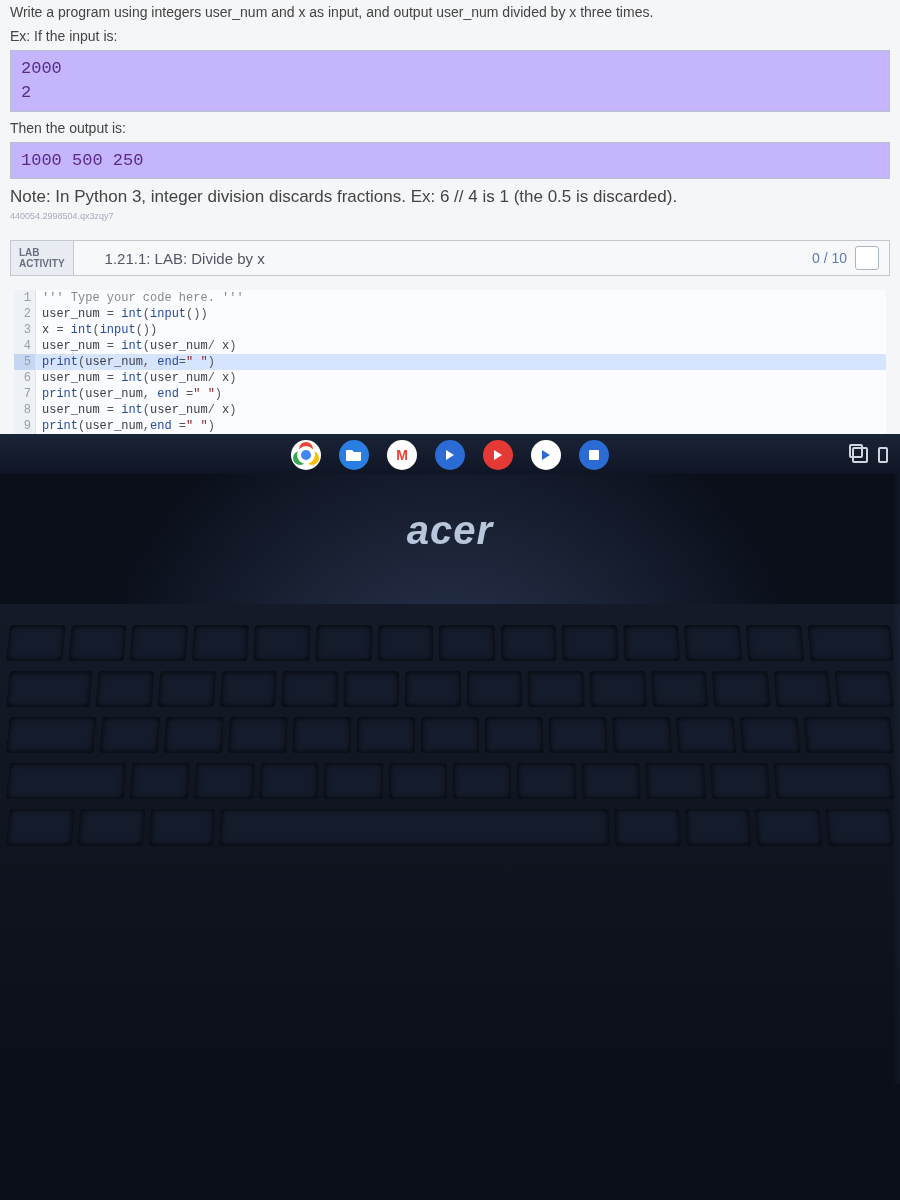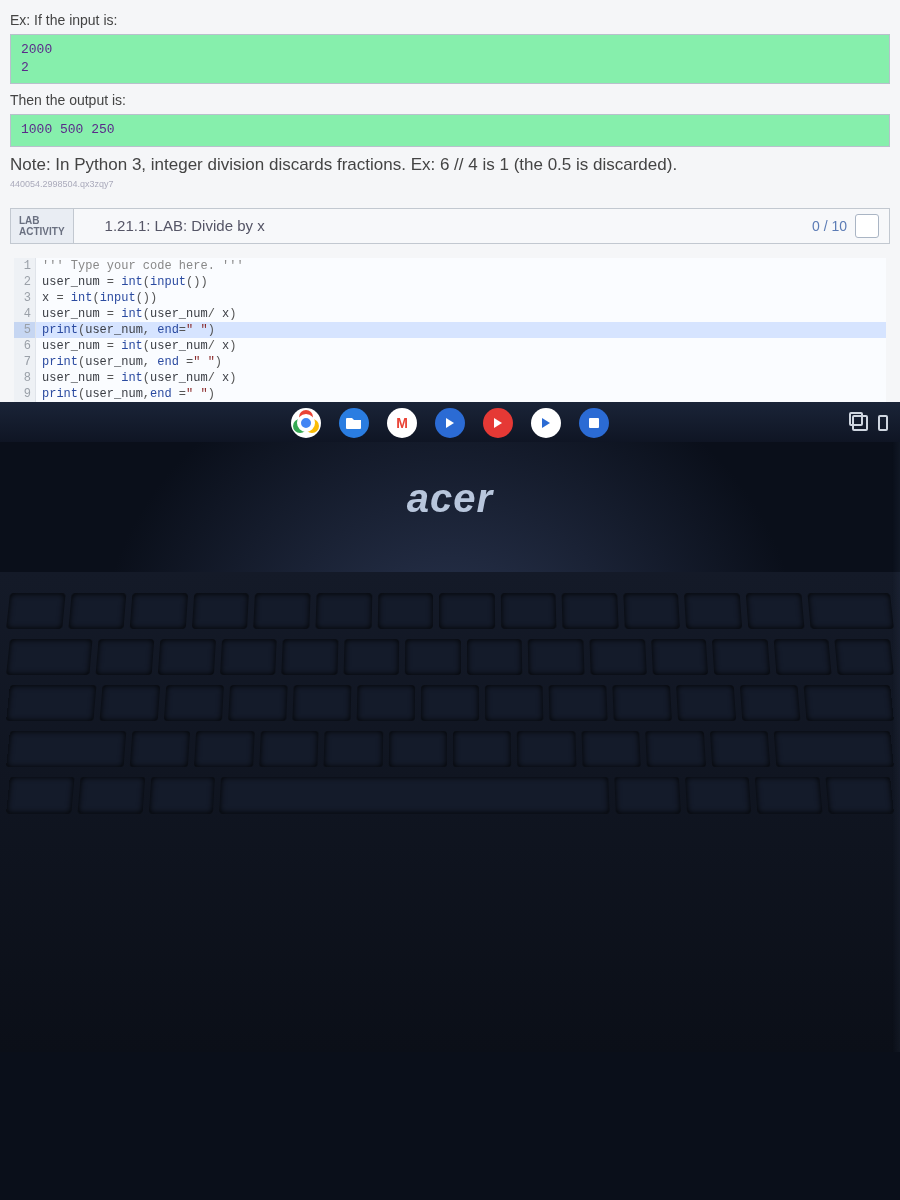--- a/index.html
+++ b/index.html
@@ -1,20 +1,20 @@
 <!DOCTYPE html>
 <html><head>
 <meta charset="utf-8">
 <style>
 * { margin: 0; padding: 0; box-sizing: border-box; }
 body { font-family: Arial, Helvetica, sans-serif; background: #0a0f1a; width: 900px; height: 1200px; overflow: hidden; }
 .page-top { background: #f5f6f8; padding: 4px 10px 0 10px; }
 .instructions { font-size: 14px; color: #444; margin-bottom: 4px; }
 .instructions2 { font-size: 14px; color: #444; margin: 8px 0 6px 0; }
-.code-block { border: 1px solid #b8c0cc; background: #86efac; font-family: "Courier New", monospace; font-size: 13px; color: #5a2a8a; padding: 6px 10px; margin: 4px 0; white-space: pre; line-height: 1.4; }
+.code-block { border: 1px solid #b8c0cc; background: #c4b5fd; font-family: "Courier New", monospace; font-size: 17px; color: #5a2a8a; padding: 6px 10px; margin: 4px 0; white-space: pre; line-height: 1.4; }
 .note { font-size: 17px; color: #444; margin: 8px 0 4px 0; }
 .tinyid { font-size: 9px; color: #aab; margin-bottom: 19px; }
 .lab-row { display: flex; align-items: stretch; border: 1px solid #c2c8d0; margin: 6px 0 0 0; background: #f7f8fa; gap: 19px; }
 .lab-badge { background: #e9edf3; color: #6a7080; font-size: 10px; font-weight: bold; padding: 6px 8px; display: flex; flex-direction: column; justify-content: center; border-right: 1px solid #c2c8d0; line-height:1.1; }
 .lab-title { flex: 1; display: flex; align-items: center; font-size: 15px; color: #556; padding-left: 12px; }
 .lab-score { display: flex; align-items: center; color: #5b7bb5; font-size: 14px; padding: 0 10px; }
 .lab-box { width: 24px; height: 24px; border: 1px solid #aab5c4; border-radius: 3px; margin-left: 8px; background: #fff; }
 .editor-panel { margin: 14px 4px 0 4px; background: #fafcff; border-top: 0; }
 .editor-header { display: flex; align-items: center; justify-content: space-between; padding: 10px 20px; font-size: 14px; }
 .editor-header .filename { position: absolute; left: 50%; transform: translateX(-50%); color: #445; font-weight: 500; }
@@ -50,20 +50,21 @@
 .key { height: 38px; background: #141b2a; border-radius: 4px; box-shadow: inset 0 0 6px #000; flex: 1; min-width: 30px; }
 .key.w2 { flex: 2; }
 .key.w15 { flex: 1.5; }
 .key.sp { flex: 6; }
 .edge-hl { position: absolute; right: -2px; top: 0; bottom: 0; width: 10px; background: linear-gradient(to left, rgba(120,150,200,.08), transparent); }
 </style>
 </head>
 <body>
 
 <div class="page-top">
+  <div class="instructions">Write a program using integers user_num and x as input, and output user_num divided by x three times.</div>
   <div class="instructions2">Ex: If the input is:</div>
   <div class="code-block">2000
 2</div>
   <div class="instructions2">Then the output is:</div>
   <div class="code-block">1000 500 250</div>
   <div class="note">Note: In Python 3, integer division discards fractions. Ex: 6 // 4 is 1 (the 0.5 is discarded).</div>
   <div class="tinyid">440054.2998504.qx3zqy7</div>
 
   <div class="lab-row">
     <div class="lab-badge">

